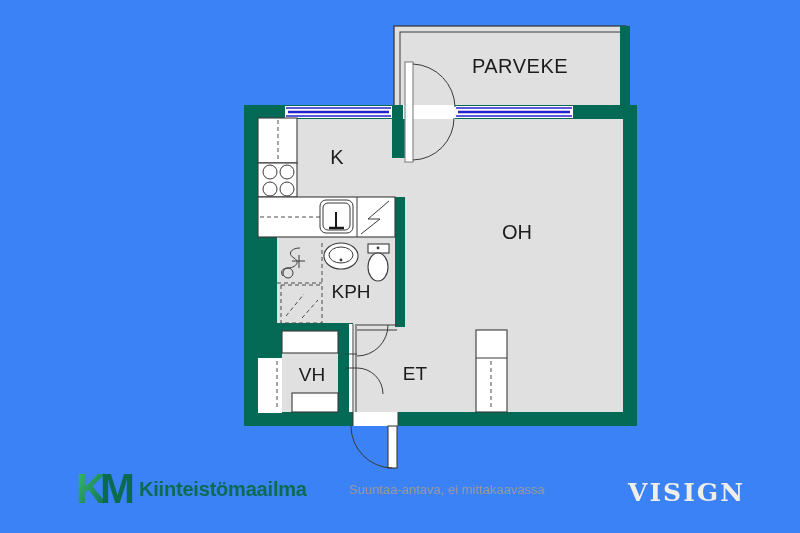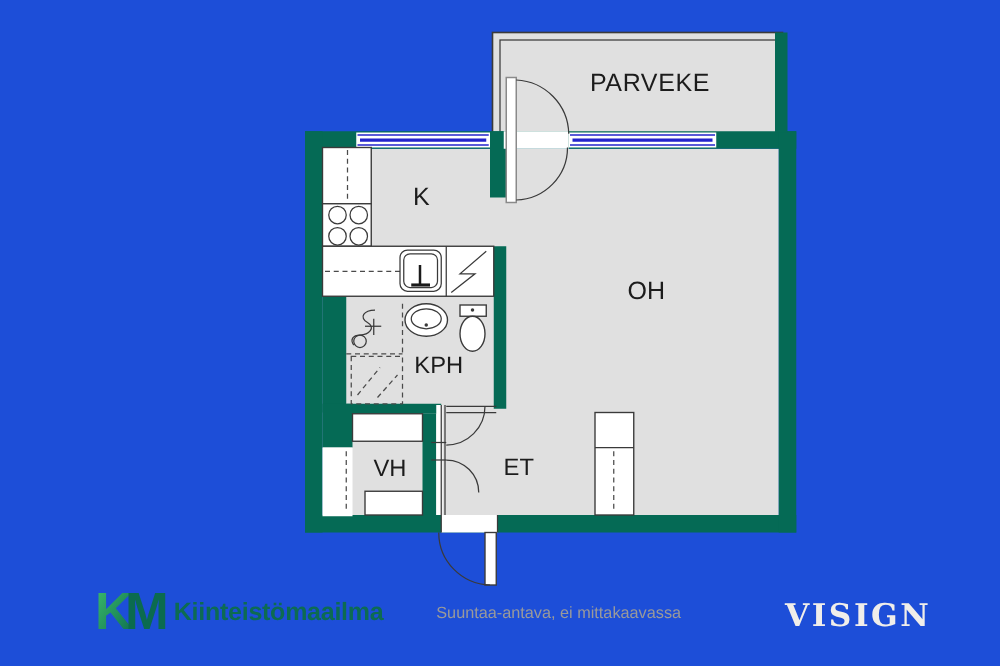--- a/index.html
+++ b/index.html
@@ -1,16 +1,16 @@
 <!DOCTYPE html>
 <html><head>
 <meta charset="utf-8">
 <style>
   html,body{margin:0;padding:0;background:#ffffff;}
-  .page{position:relative;width:800px;height:533px;background:#1d4ed8;overflow:hidden;
+  .page{position:relative;width:800px;height:533px;background:#3b82f6;overflow:hidden;
         font-family:"Liberation Sans",sans-serif;}
   svg{display:block;}
   text{font-family:"Liberation Sans",sans-serif;}
   .room-label{font-size:20px;fill:#1c1c1c;}
   .room-label-sm{font-size:19px;fill:#1c1c1c;}
   .thin{stroke:#3a3a3a;stroke-width:1;fill:none;}
   .fix{stroke:#3a3a3a;stroke-width:1.1;fill:#ffffff;}
   .dash{stroke:#4a4a4a;stroke-width:1;fill:none;stroke-dasharray:4 3;}
   .watermark{font-family:"DejaVu Serif",serif;font-weight:bold;font-size:25px;letter-spacing:2px;}
   .brandname{font-weight:bold;font-size:20px;letter-spacing:-0.2px;}

